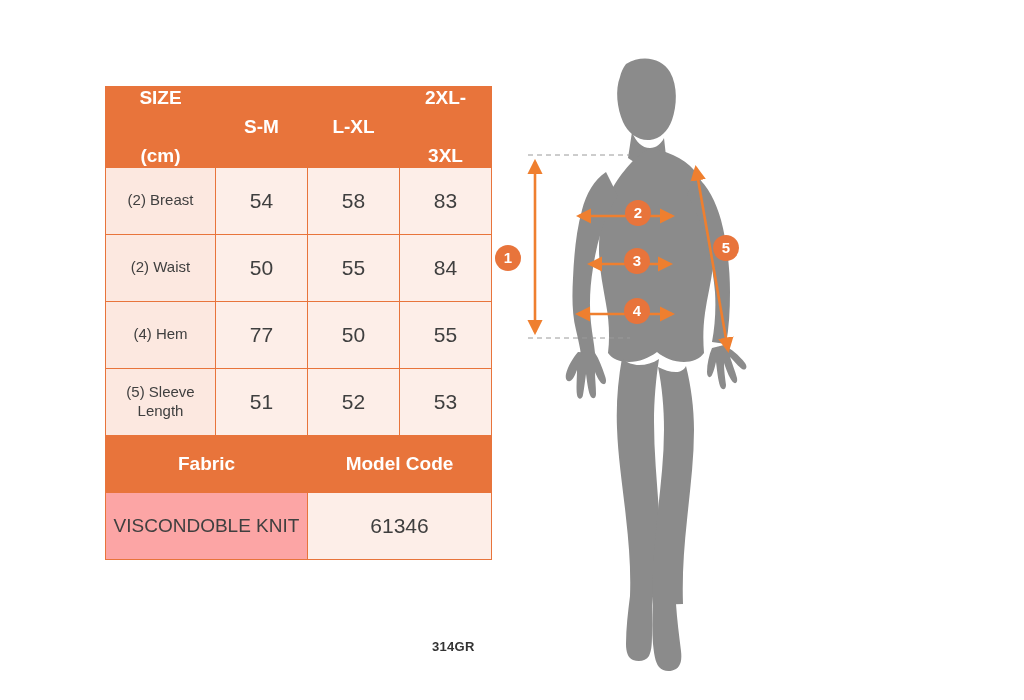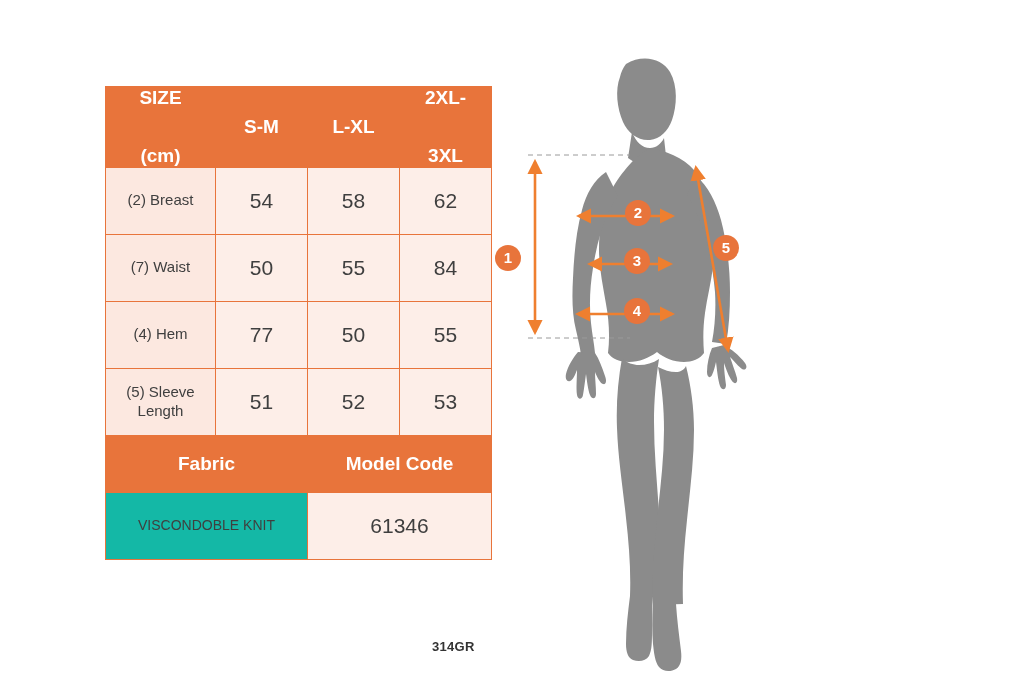--- a/index.html
+++ b/index.html
@@ -68,23 +68,23 @@
   }
 
   .sub-hdr {
     background: #e8743b;
     color: #ffffff;
     font-weight: bold;
     font-size: 19px;
     height: 56px;
   }
   .fabric-cell {
-    background: #14b8a6;
-    color: #3f3f3f;
-    font-size: 14px;
+    background: #fca5a5;
+    color: #3f3f3f;
+    font-size: 19px;
     height: 66px;
     line-height: 1.25;
     padding: 0 8px;
   }
   .code-cell {
     background: #fdeee8;
     color: #3f3f3f;
     font-size: 21px;
     height: 66px;
   }
@@ -152,25 +152,25 @@
             <span>2XL-</span>
             <span class="sz-line2">3XL</span>
           </th>
         </tr>
 
 
         <tr>
           <td class="rowlabel">(2) Breast</td>
           <td class="val">54</td>
           <td class="val">58</td>
-          <td class="val">62</td>
-        </tr>
-
-        <tr>
-          <td class="rowlabel">(7) Waist</td>
+          <td class="val">83</td>
+        </tr>
+
+        <tr>
+          <td class="rowlabel">(2) Waist</td>
           <td class="val">50</td>
           <td class="val">55</td>
           <td class="val">84</td>
         </tr>
 
         <tr>
           <td class="rowlabel">(4) Hem</td>
           <td class="val">77</td>
           <td class="val">50</td>
           <td class="val">55</td>

